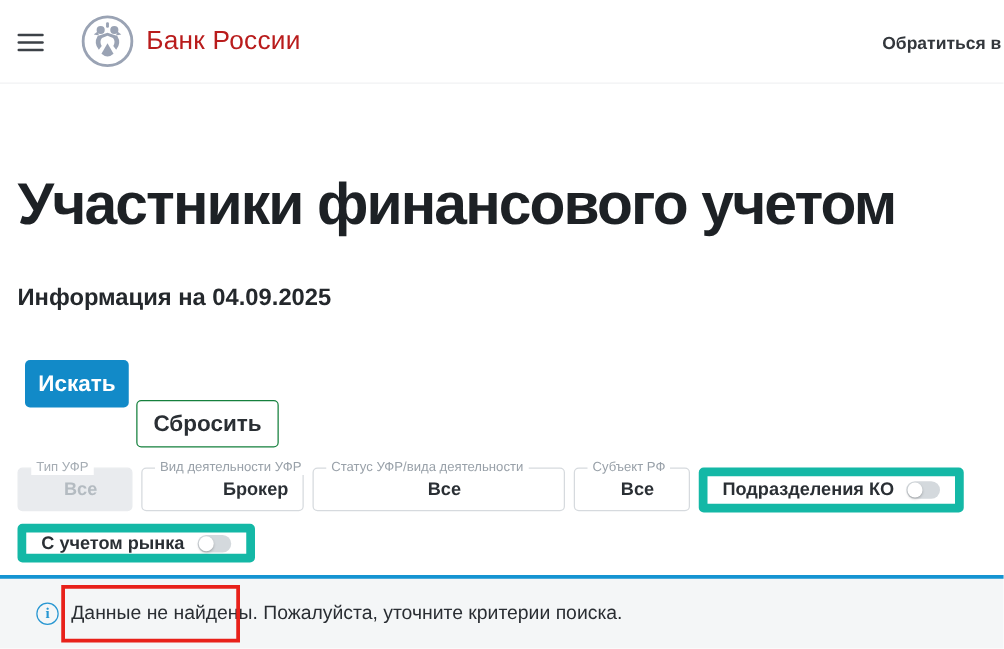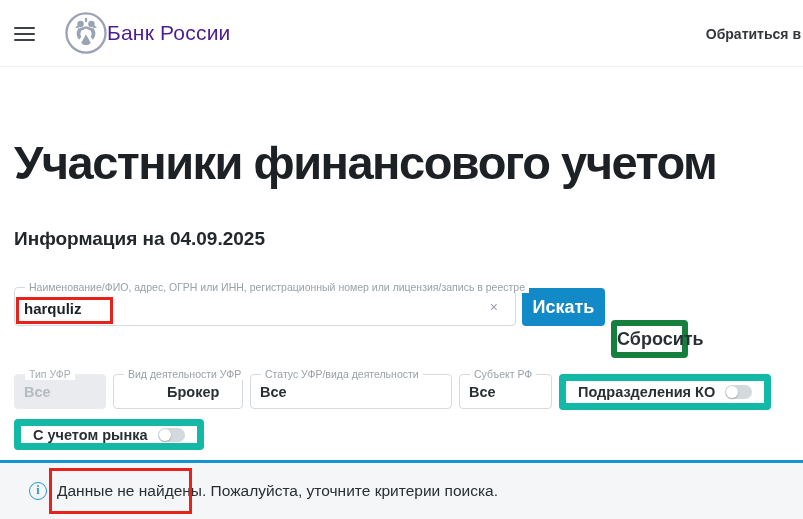--- a/index.html
+++ b/index.html
@@ -19,22 +19,23 @@
     display: flex;
     align-items: center;
     padding: 0 0 0 14px;
     position: relative;
   }
   .burger { width: 21px; cursor: pointer; margin-top: 2px; }
   .burger span { display: block; height: 2.5px; background: #3c4147; margin: 3.5px 0; border-radius: 1px; }
   .brand { display: flex; align-items: center; margin-left: 30px; cursor: pointer; }
   .brand svg { display: block; }
   .brand-name {
+    margin-left: 10px;
     font-size: 21px;
-    color: #4c1d95;
+    color: #b91c1c;
     letter-spacing: 0.2px;
   }
   .contact-link {
     position: absolute;
     right: -12px;
     top: 26px;
     font-size: 14px;
     font-weight: bold;
     color: #33373c;
     white-space: nowrap;
@@ -114,28 +115,28 @@
   }
   .btn-primary {
     margin-left: 6px;
     width: 83px;
     border: none;
     background: #128ac8;
     color: #ffffff;
   }
   .btn-secondary {
     margin-left: 6px;
-    width: 77px;
-    border: 6px solid #15803d;
+    width: 114px;
+    border: 1px solid #15803d;
     background: #ffffff;
     color: #2a2f34;
     margin-top: 33px;
   }
 
-  .filters { margin-top: 16px; }
+  .filters { margin-top: 16px; text-align: center; }
   .filter-box { height: 35px; margin-right: 7px; }
   .filter-value {
     padding: 9px 0 0 9px;
     font-size: 14.5px;
     font-weight: bold;
     color: #2a2f34;
     overflow: hidden;
     white-space: nowrap;
   }
   .filter-box.disabled { background: #e9ebee; border-color: #e9ebee; }
@@ -236,26 +237,20 @@
   <a class="contact-link">Обратиться в Б</a>
 </div>
 
 <div class="main">
   <h1 class="page-title">Участники финансового учетом</h1>
   <div class="info-date">Информация на 04.09.2025</div>
 
   <div class="form">
 
     <div class="row">
-      <div class="field search-field">
-        <span class="field-label">Наименование/ФИО, адрес, ОГРН или ИНН, регистрационный номер или лицензия/запись в реестре</span>
-        <input class="search-input" type="text" value="harquliz" style="">
-        <span class="clear-x">×</span>
-        <div class="annot annot-search"></div>
-      </div>
       <button class="btn btn-primary">Искать</button>
       <button class="btn btn-secondary">Сбросить</button>
     </div>
 
     <div class="row filters">
       <div class="field filter-box w-tip disabled">
         <span class="field-label">Тип УФР</span>
         <div class="filter-value">Все</div>
       </div>
       <div class="field filter-box w-vid">

